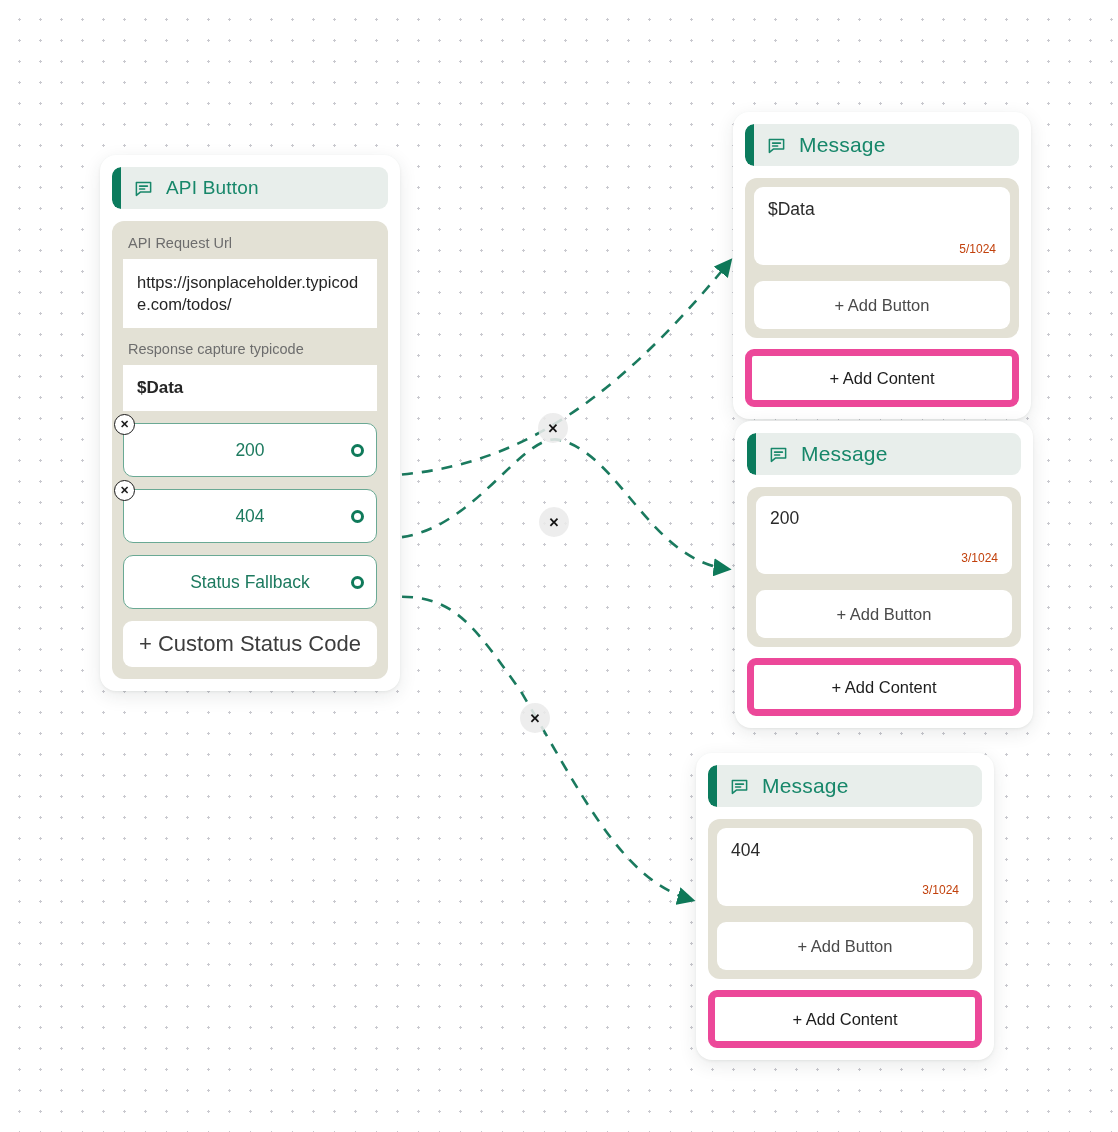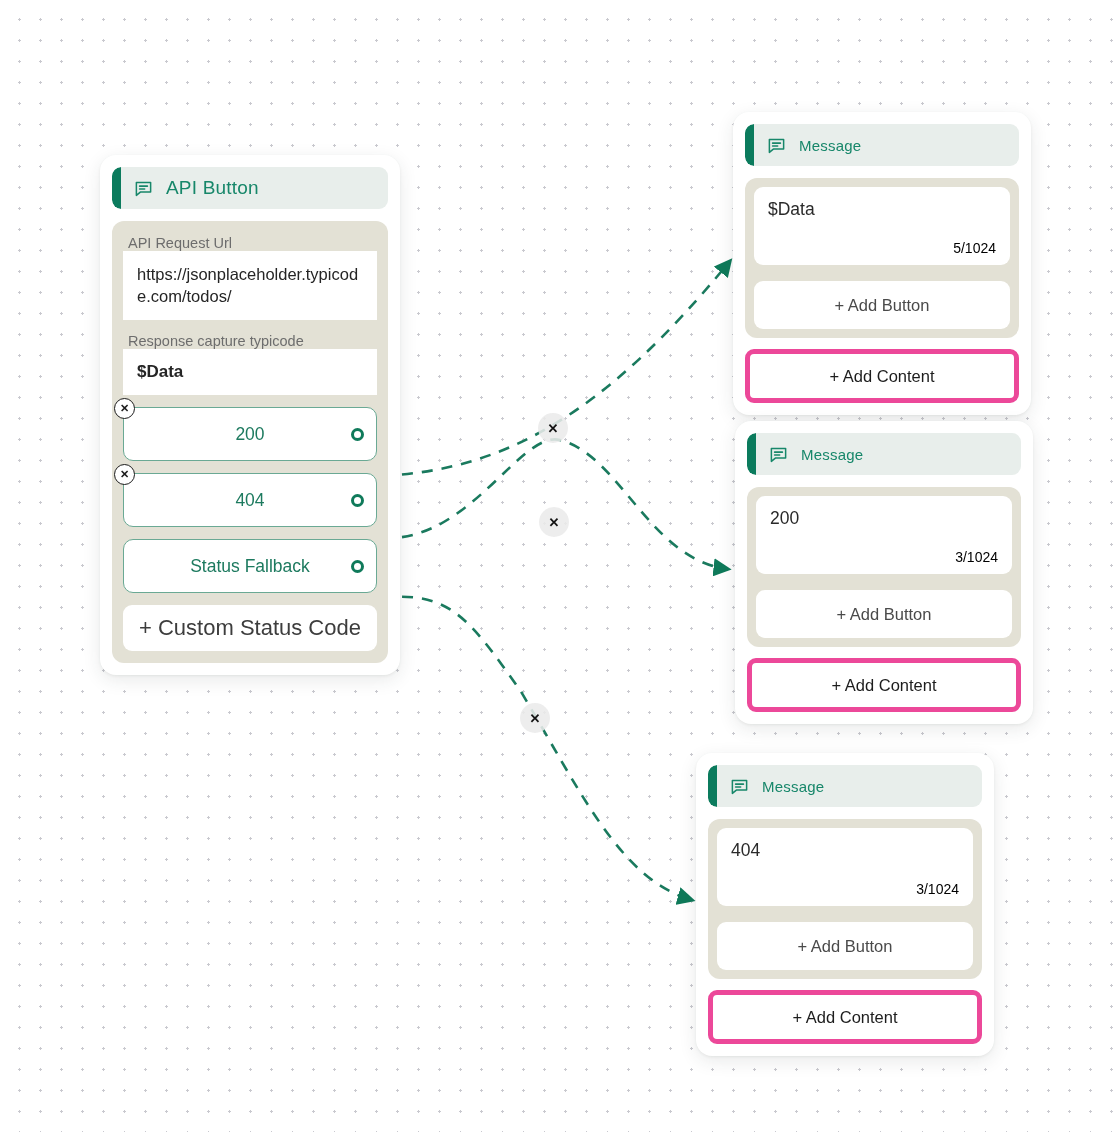--- a/index.html
+++ b/index.html
@@ -63,33 +63,33 @@
     margin-left: 22px;
     display: flex;
     align-items: center;
   }
   .header-title {
     margin-left: 13px;
     font-size: 19px;
     color: #17876a;
     letter-spacing: .2px;
   }
-  .message-node .header-title { font-size: 15px; }
+  .message-node .header-title { font-size: 21px; }
 
   
   .panel {
     background: #e3e1d5;
     border-radius: 12px;
     margin-top: 12px;
     padding: 11px 11px 12px 11px;
   }
   .field-label {
     font-size: 14.5px;
     color: #6d6d6d;
-    padding: 3px 2px 0 5px;
+    padding: 3px 2px 8px 5px;
   }
   .field-box {
     background: #ffffff;
     border-radius: 0;
     padding: 12px 14px;
     font-size: 16.5px;
     color: #252525;
     line-height: 1.35;
     word-break: break-all;
   }
@@ -169,38 +169,38 @@
     box-sizing: border-box;
   }
   .msg-text {
     font-size: 17.5px;
     color: #2a2a2a;
   }
   .char-count {
     position: absolute;
     right: 14px;
     bottom: 9px;
-    font-size: 14px;
-    color: #000000;
+    font-size: 12px;
+    color: #c2410c;
   }
   .msg-add-button {
     background: #ffffff;
     border-radius: 9px;
     height: 48px;
     margin-top: 16px;
     display: flex;
     align-items: center;
     justify-content: center;
     font-size: 16.5px;
     color: #4a4a4a;
     cursor: pointer;
   }
   .msg-add-content {
     background: #ffffff;
-    border: 5px solid #ec4899;
+    border: 7px solid #ec4899;
     border-radius: 9px;
     height: 44px;
     margin-top: 11px;
     display: flex;
     align-items: center;
     justify-content: center;
     font-size: 16.5px;
     color: #1d1d1d;
     cursor: pointer;
   }

